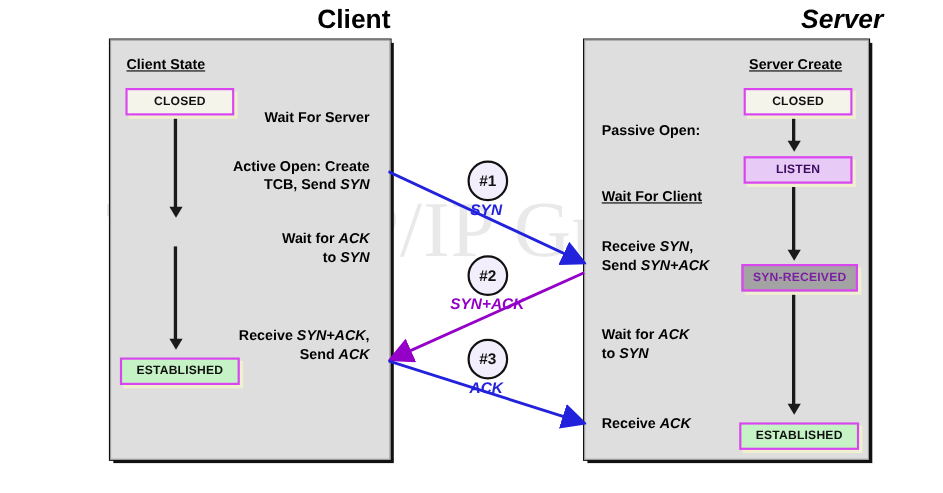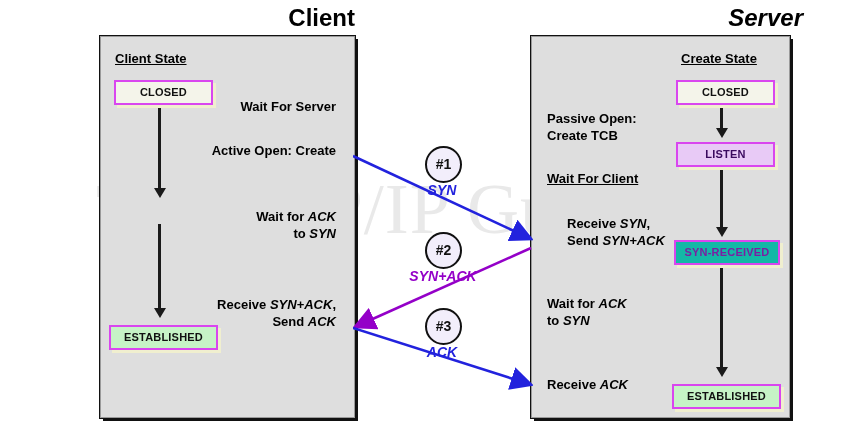--- a/index.html
+++ b/index.html
@@ -73,21 +73,21 @@
     background:#f2f2e8;
     color:#1a1a1a;
     box-shadow:3px 3px 0 0 #f0efcf;
     z-index:6;
     white-space:nowrap;
   }
   .st-closed{background:#f4f4ea;color:#111;}
   .st-synsent{background:#c8c8f4;color:#111;}
   .st-established{background:#c6f3c6;color:#111;}
   .st-listen{background:#e8caf6;color:#3a0a5e;}
-  .st-synrecv{background:#14b8a6;color:#7b1fa2;}
+  .st-synrecv{background:#a3a3a3;color:#7b1fa2;}
 
   
   .vflow{
     position:absolute;
     width:3px;
     background:#1a1a1a;
     z-index:5;
   }
   .vflow:after{
     content:"";
@@ -163,57 +163,57 @@
   <div class="vflow" style="left:158px;top:224px;height:85px;"></div>
 
   <div class="state-box st-established" style="left:109px;top:325px;width:105px;">ESTABLISHED</div>
 
   <div class="note right" style="left:150px;top:98px;width:186px;">
     <div>Wait For Server</div>
   </div>
 
   <div class="note right" style="left:150px;top:142px;width:186px;">
     <div>Active Open: Create</div>
+    <div>TCB, Send <i>SYN</i></div>
   </div>
 
   <div class="note right" style="left:150px;top:208px;width:186px;">
     <div>Wait for <i>ACK</i></div>
     <div>to <i>SYN</i></div>
   </div>
 
   <div class="note right" style="left:140px;top:296px;width:196px;">
     <div>Receive <i>SYN+ACK</i>,</div>
     <div>Send <i>ACK</i></div>
   </div>
 
   <div class="panel" id="server-panel"></div>
 
-  <div class="state-heading" style="left:681px;top:51px;">Create State</div>
+  <div class="state-heading" style="left:681px;top:51px;">Server Create</div>
 
   <div class="state-box st-closed" style="left:676px;top:80px;width:95px;">CLOSED</div>
   <div class="vflow" style="left:720px;top:104px;height:25px;"></div>
 
   <div class="state-box st-listen" style="left:676px;top:142px;width:95px;">LISTEN</div>
   <div class="vflow" style="left:720px;top:166px;height:62px;"></div>
 
   <div class="state-box st-synrecv" style="left:674px;top:240px;width:102px;">SYN-RECEIVED</div>
   <div class="vflow" style="left:720px;top:264px;height:104px;"></div>
 
   <div class="state-box st-established" style="left:672px;top:384px;width:105px;">ESTABLISHED</div>
 
   <div class="note left" style="left:547px;top:110px;width:180px;">
     <div>Passive Open:</div>
-    <div>Create TCB</div>
   </div>
 
   <div class="note left" style="left:547px;top:170px;width:180px;text-decoration:underline;">
     <div>Wait For Client</div>
   </div>
 
-  <div class="note left" style="left:547px;top:215px;width:180px;margin-left:20px;">
+  <div class="note left" style="left:547px;top:215px;width:180px;">
     <div>Receive <i>SYN</i>,</div>
     <div>Send <i>SYN+ACK</i></div>
   </div>
 
   <div class="note left" style="left:547px;top:295px;width:180px;">
     <div>Wait for <i>ACK</i></div>
     <div>to <i>SYN</i></div>
   </div>
 
   <div class="note left" style="left:547px;top:376px;width:180px;">

